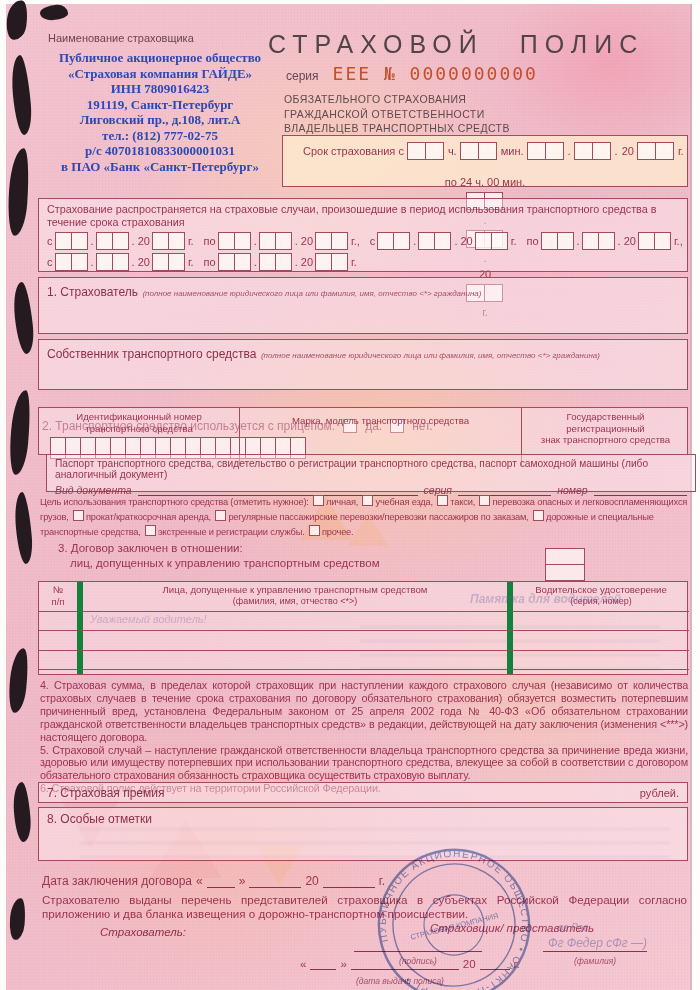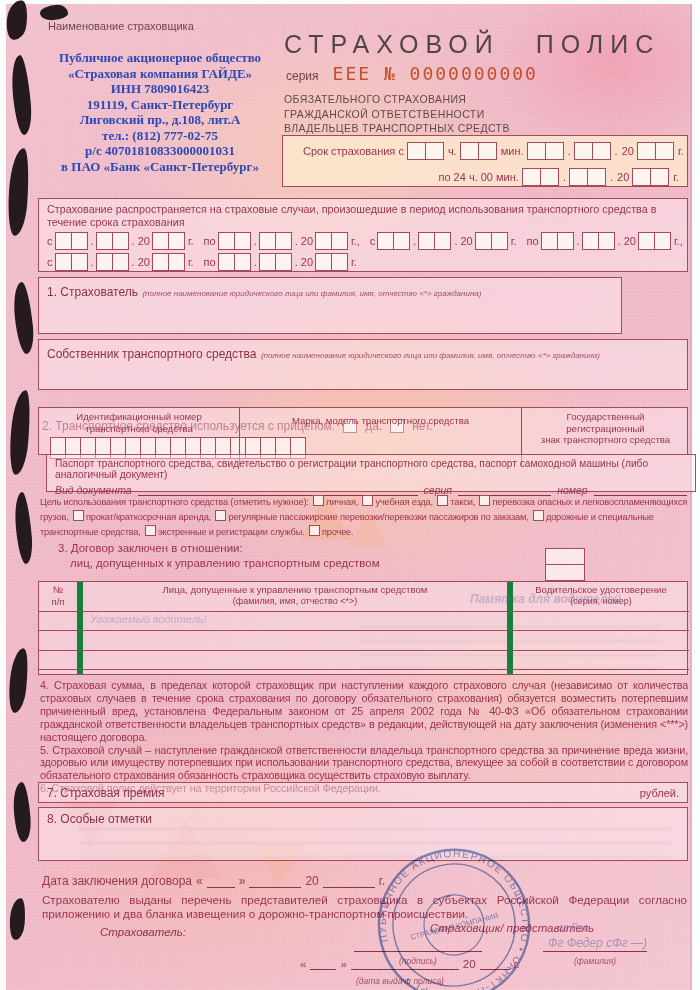--- a/index.html
+++ b/index.html
@@ -24,21 +24,21 @@
   .box{position:absolute;border:1px solid #a34a5c;background:rgba(255,240,244,.45);box-sizing:border-box;}
   .hint{font-style:italic;font-size:8px;color:#a5506a;}
   .cb{display:inline-flex;vertical-align:-4px;}
   .cb i{display:inline-block;width:15px;height:16px;border:1px solid #a34a5c;background:rgba(255,250,248,.8);margin-left:-1px;}
   .cbt i{width:17px;height:16px;}
   .dg{display:inline-flex;align-items:center;gap:3px;white-space:nowrap;font-size:11px;}
   .chk{display:inline-block;width:9px;height:9px;border:1px solid #a34a5c;background:rgba(255,250,248,.8);vertical-align:-1px;margin:0 2px;}
   .ul{display:inline-block;border-bottom:1px solid #8d3048;height:11px;}
   .vin i{display:inline-block;width:14px;height:20px;border:1px solid #a34a5c;background:rgba(255,250,248,.7);margin-left:-1px;}
   
-  .ins-label{font-size:11px;color:#6b4450;}
+  .ins-label{font-size:11px;color:#6b4450;margin-top:12px;}
   .ins-lines{width:244px;text-align:center;font-family:"Liberation Serif",serif;font-weight:bold;
              font-size:13px;line-height:15.5px;color:#2d49b5;}
   .main-title{font-size:25px;letter-spacing:7px;word-spacing:22px;color:#514347;font-weight:500;}
   .seria-lbl{font-size:12px;color:#6b4450;}
   .seria-val{font-family:"DejaVu Sans Mono",monospace;font-size:18px;letter-spacing:2px;color:#c44f2c;}
   .subtitle{font-size:10.5px;line-height:14.5px;letter-spacing:.4px;color:#5f4a4e;}
   .termbox{background:rgba(253,232,206,.85);}
   .trow{display:flex;align-items:center;gap:4px;font-size:11px;white-space:nowrap;}
   .sec-label{font-size:12px;color:#8d3048;}
   .par{font-size:10.8px;line-height:12.9px;text-align:justify;color:#9c3350;letter-spacing:-.15px;}
@@ -84,21 +84,21 @@
     <div>Публичное акционерное общество</div>
     <div>«Страховая компания ГАЙДЕ»</div>
     <div>ИНН 7809016423</div>
     <div>191119, Санкт-Петербург</div>
     <div>Лиговский пр., д.108, лит.А</div>
     <div>тел.: (812) 777-02-75</div>
     <div>р/с 40701810833000001031</div>
     <div>в ПАО «Банк «Санкт-Петербург»</div>
   </div>
 
-  <div class="abs main-title" style="left:284px;top:30px;">СТРАХОВОЙ ПОЛИС</div>
+  <div class="abs main-title" style="left:268px;top:30px;">СТРАХОВОЙ ПОЛИС</div>
   <div class="abs" style="left:286px;top:63px;display:flex;align-items:baseline;gap:14px;">
     <span class="seria-lbl">серия</span>
     <span class="seria-val">ЕЕЕ № 0000000000</span>
   </div>
   <div class="abs subtitle" style="left:284px;top:92px;">
     <div>ОБЯЗАТЕЛЬНОГО СТРАХОВАНИЯ</div>
     <div>ГРАЖДАНСКОЙ ОТВЕТСТВЕННОСТИ</div>
     <div>ВЛАДЕЛЬЦЕВ ТРАНСПОРТНЫХ СРЕДСТВ</div>
   </div>
 
@@ -125,21 +125,21 @@
           <i></i>
         </span>
       <span class="lbl">.</span>
       <span class="lbl">20</span>
       <span class="cb cbt">
           <i></i>
           <i></i>
         </span>
       <span class="lbl">г.</span>
     </div>
-    <div class="trow" style="justify-content:flex-end;margin-top:8px;">
+    <div class="trow" style="justify-content:flex-end;margin-top:16px;flex-direction:column;">
       <span class="lbl">по 24 ч. 00 мин.</span>
       <span class="cb cbt">
           <i></i>
           <i></i>
         </span>
       <span class="lbl">.</span>
       <span class="cb cbt">
           <i></i>
           <i></i>
         </span>
@@ -268,21 +268,21 @@
         <span class="lbl">20</span>
         <span class="cb">
             <i></i>
             <i></i>
           </span>
         <span class="lbl">г.</span>
       </span>
     </div>
   </div>
 
-  <div class="box" style="left:38px;top:277px;width:584px;height:57px;padding:4px 8px;">
+  <div class="box" style="left:38px;top:277px;width:650px;height:57px;padding:4px 8px;">
     <div><span class="sec-label">1. Страхователь</span>
       <span class="hint">(полное наименование юридического лица или фамилия, имя, отчество &lt;*&gt; гражданина)</span></div>
     <div style="height:32px;"></div>
   </div>
 
   <div class="box" style="left:38px;top:339px;width:650px;height:51px;padding:4px 8px;">
     <div><span class="sec-label">Собственник транспортного средства</span>
       <span class="hint">(полное наименование юридического лица или фамилия, имя, отчество &lt;*&gt; гражданина)</span></div>
     <div style="height:26px;"></div>
   </div>

